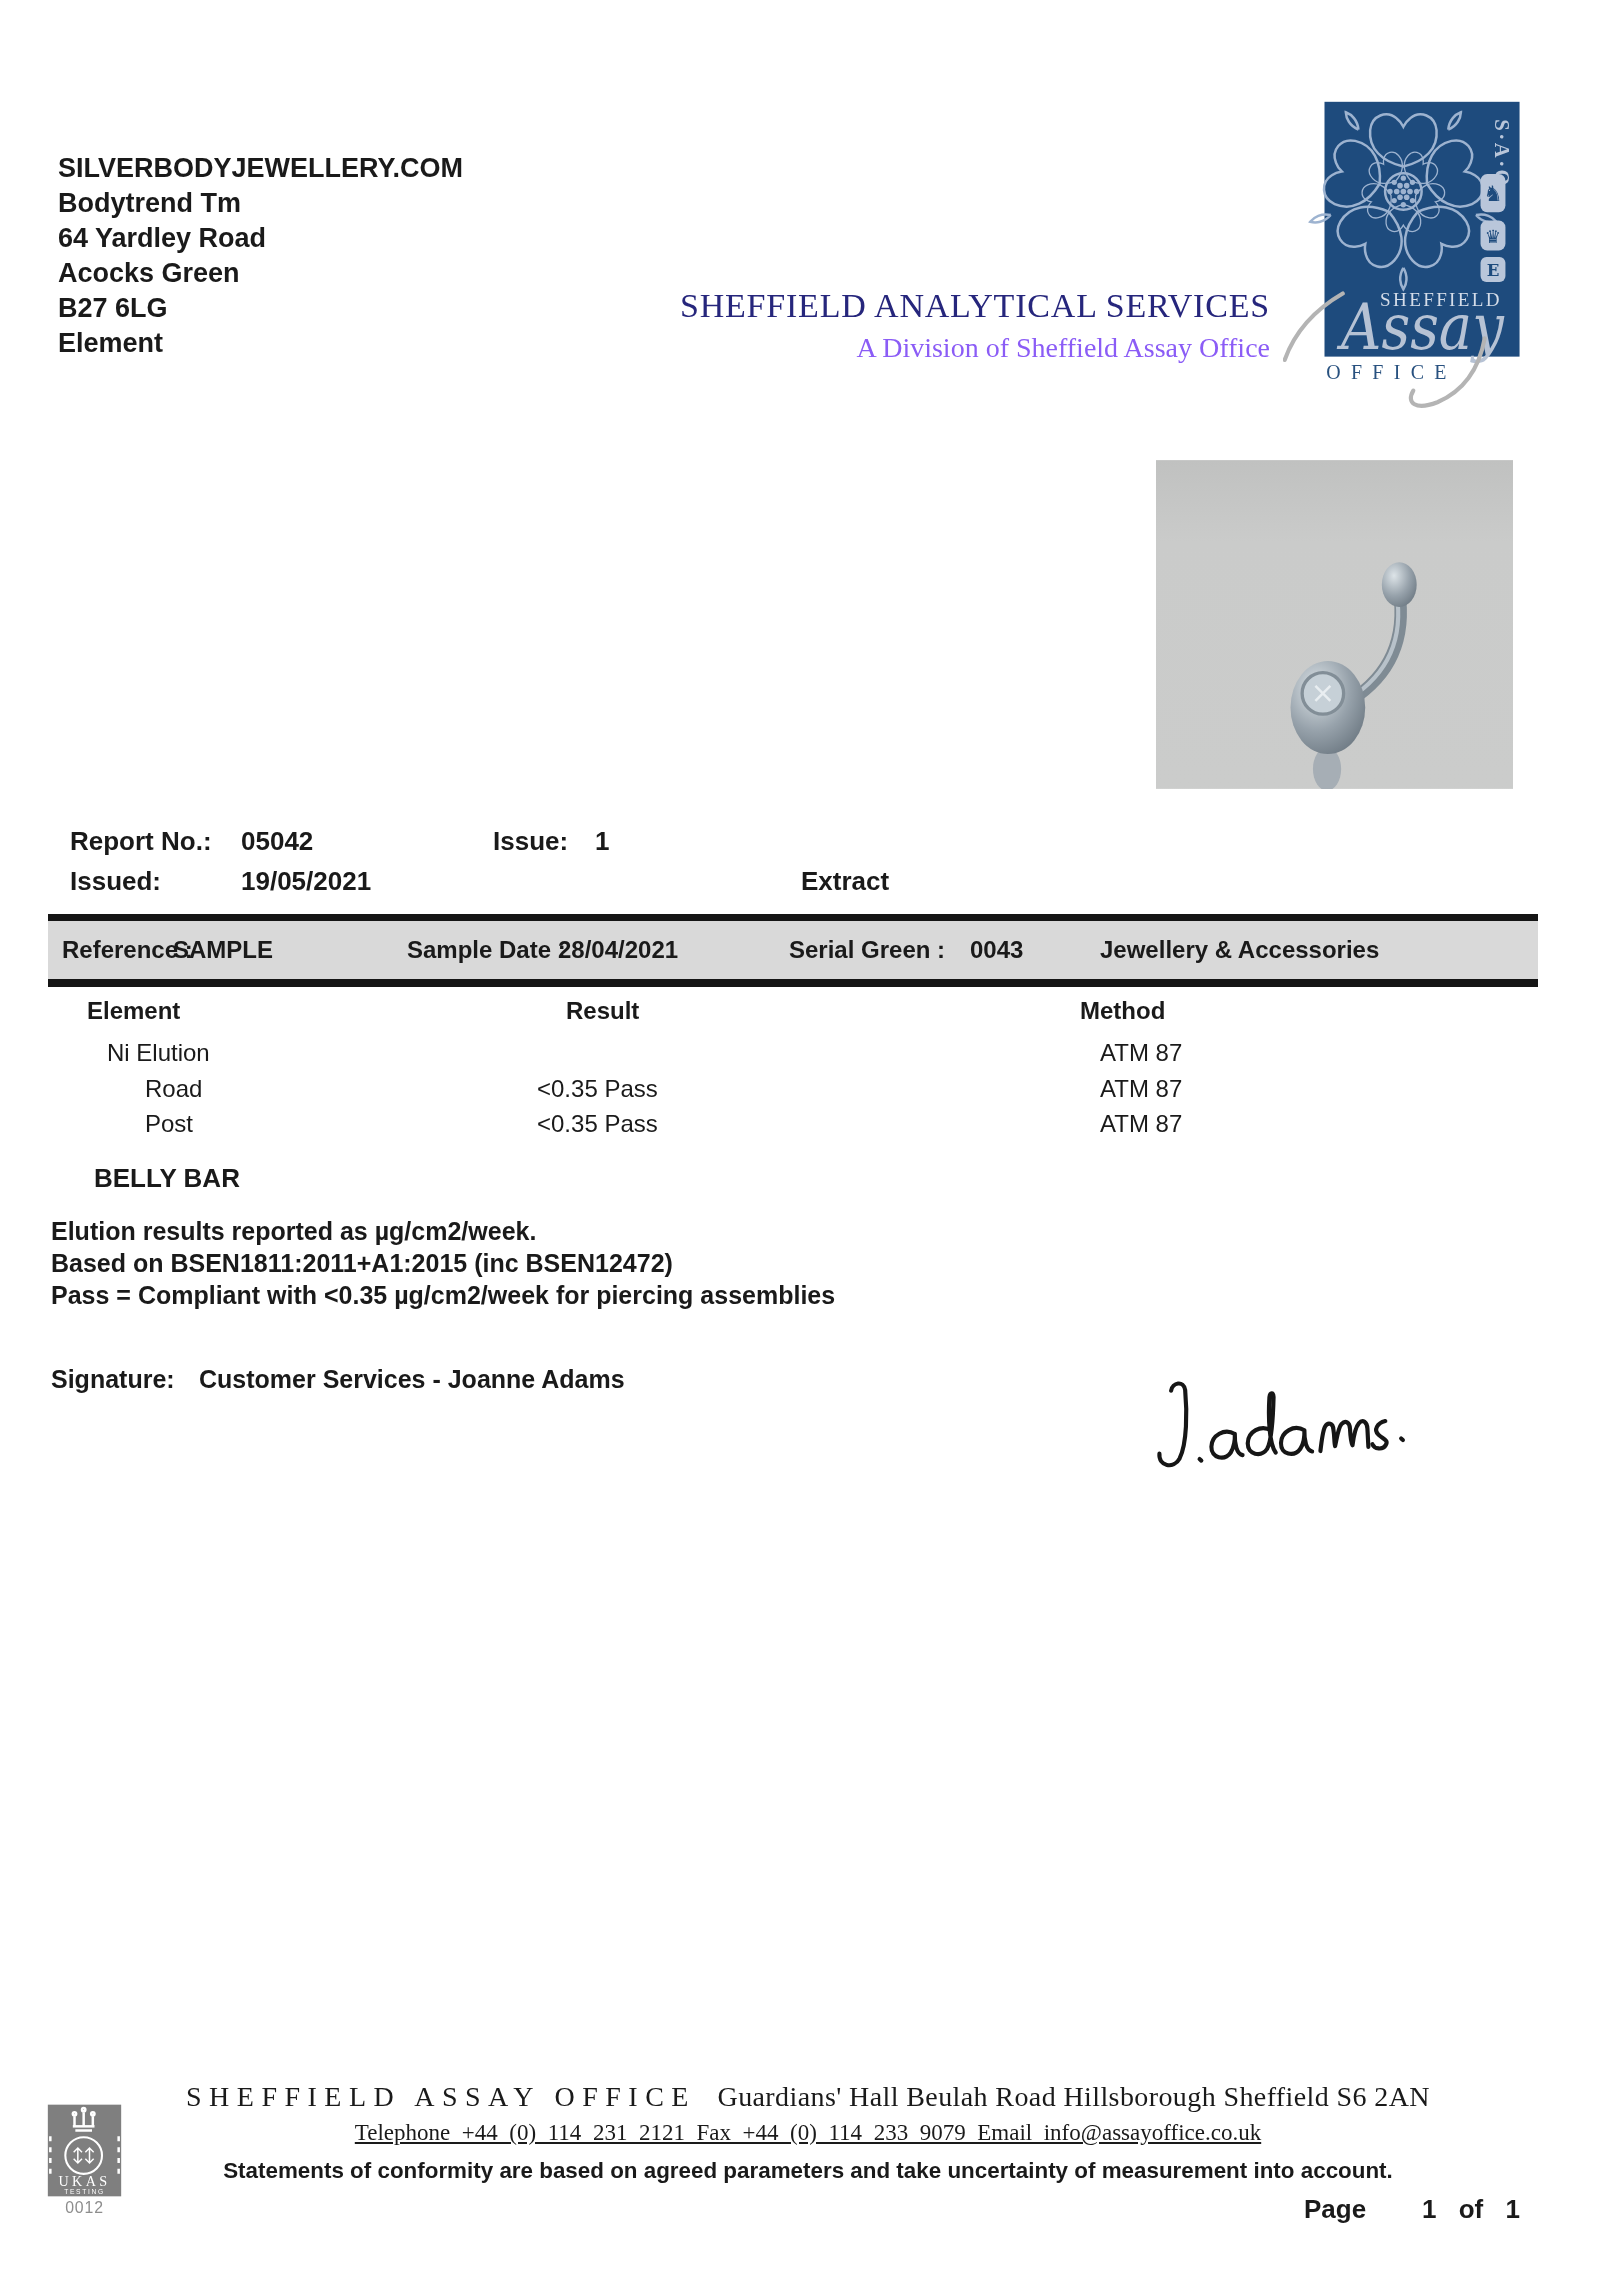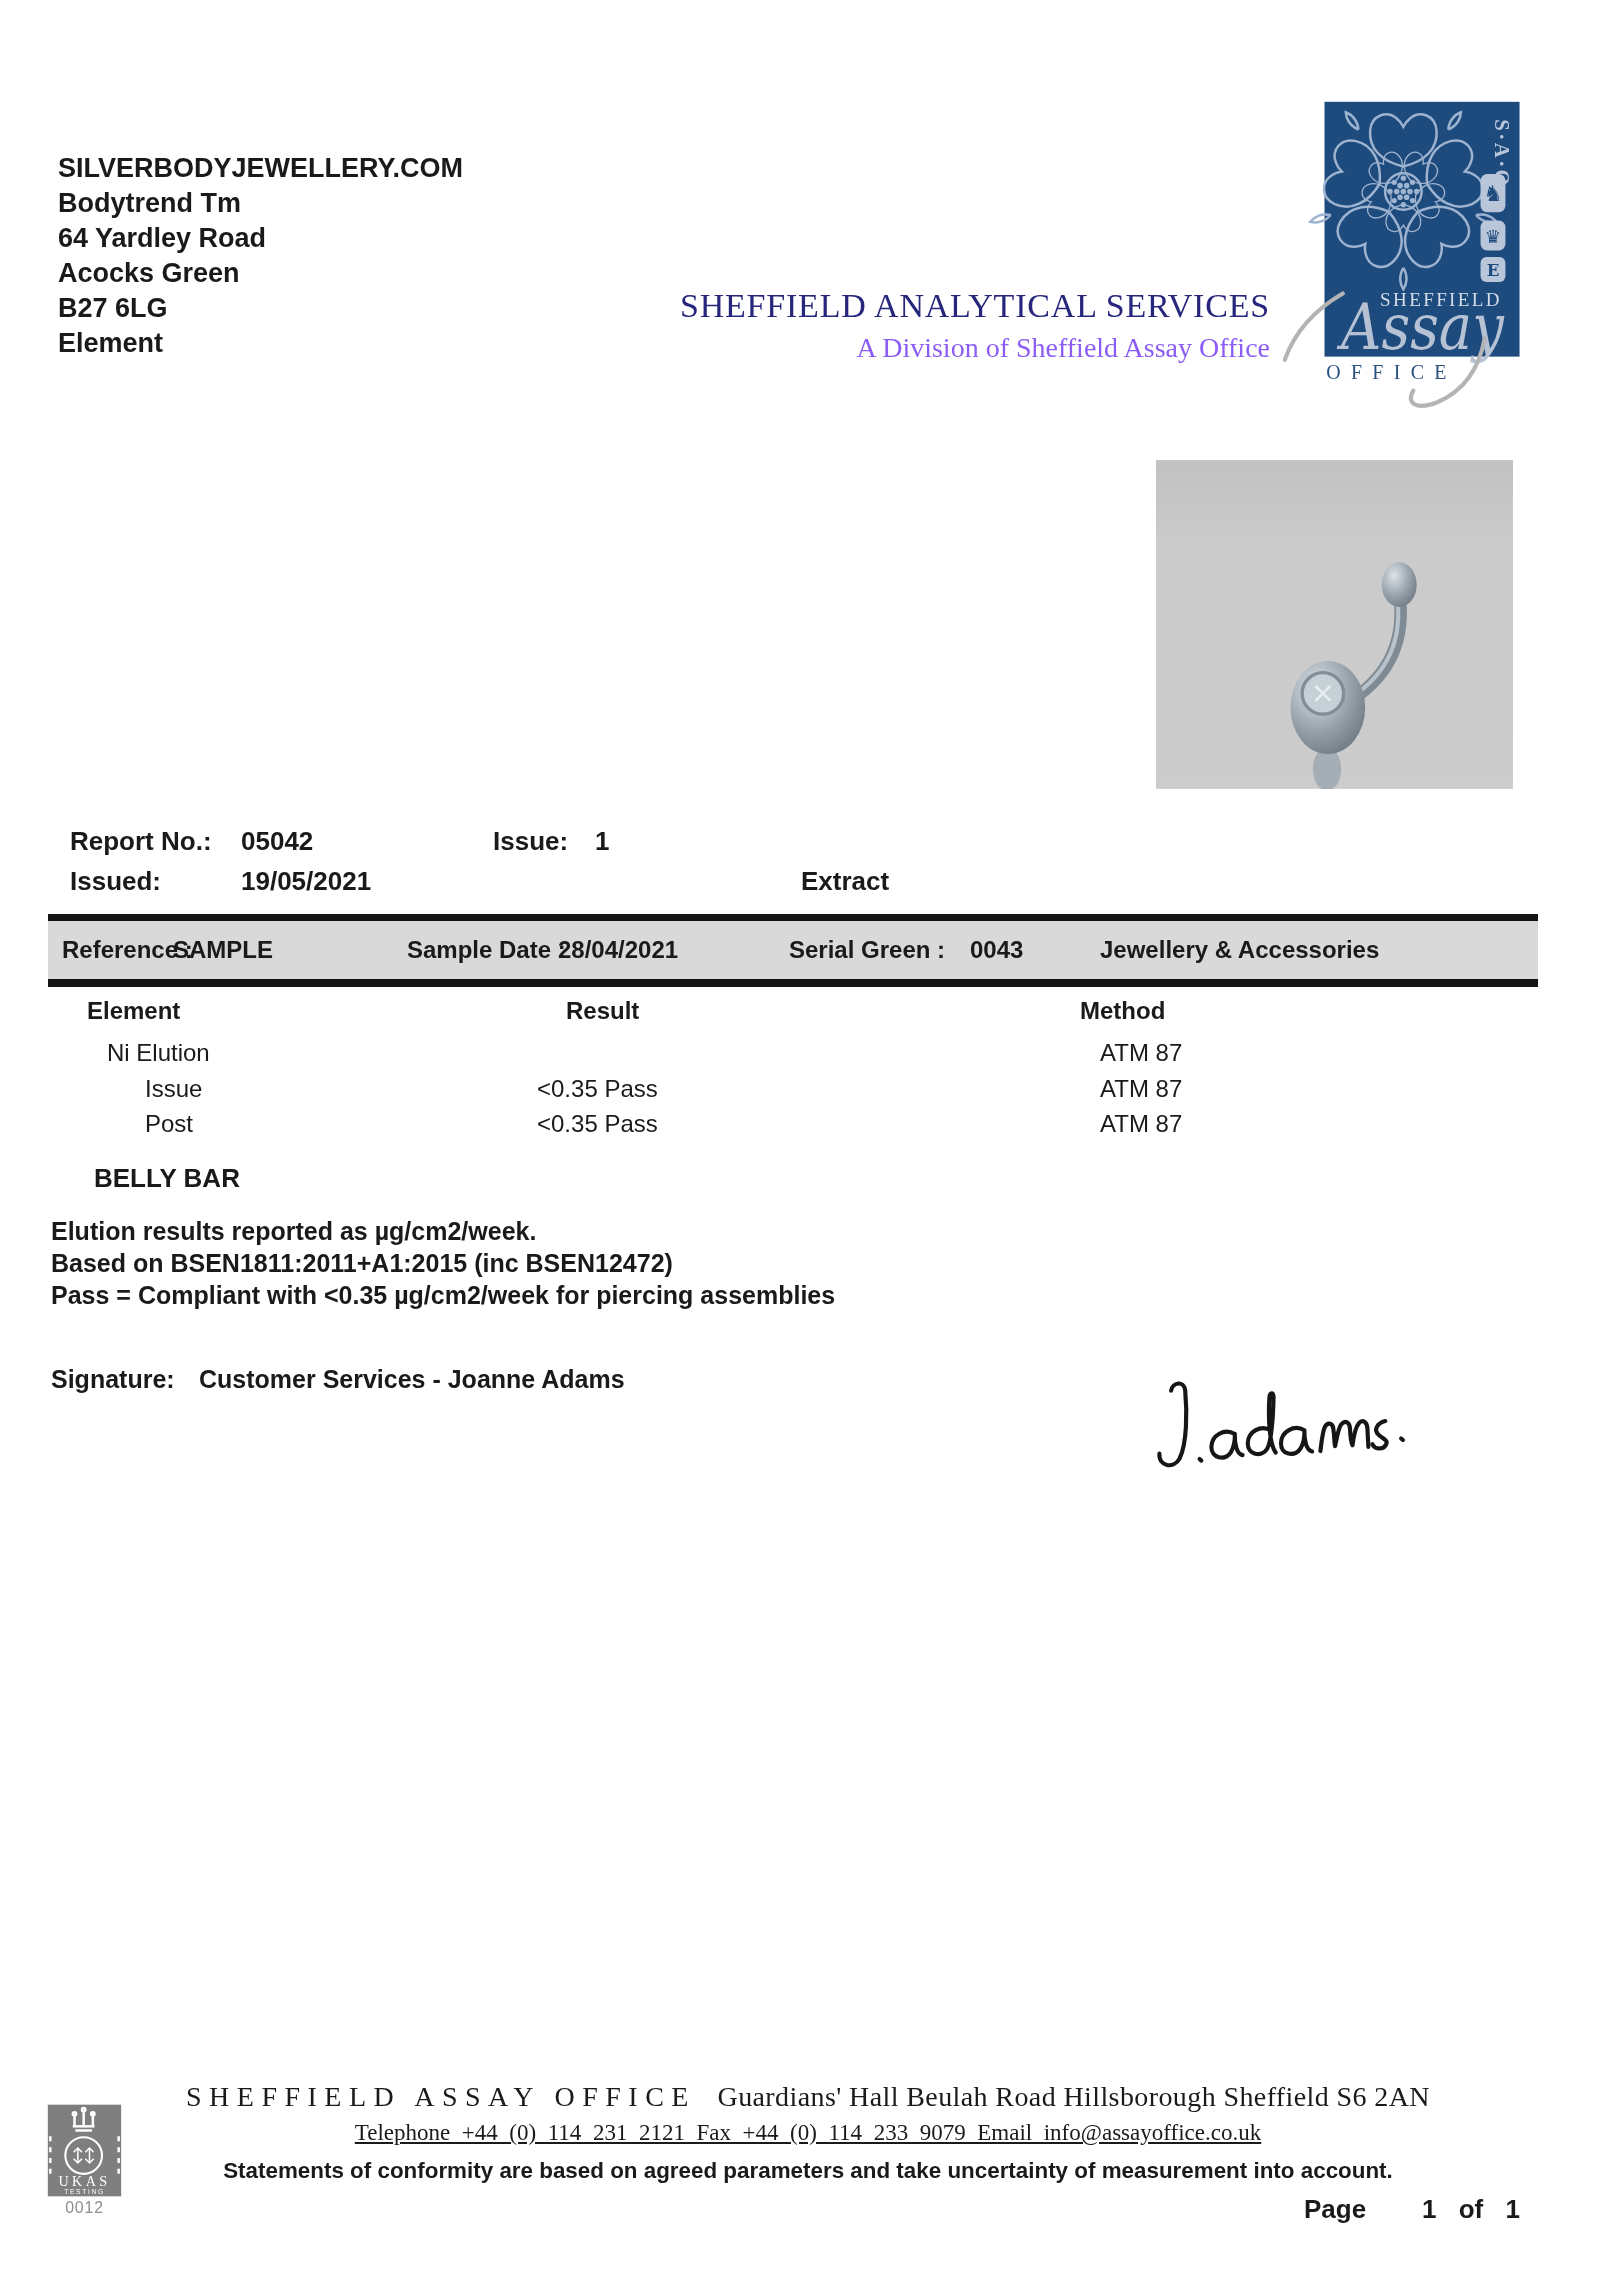--- a/index.html
+++ b/index.html
@@ -162,21 +162,21 @@
   <span class="abs th" style="left:87px;top:997px;">Element</span>
   <span class="abs th" style="left:566px;top:997px;">Result</span>
   <span class="abs th" style="left:1080px;top:997px;">Method</span>
 
   <div>
     <span class="abs td" style="left:87px;top:1039px;">Ni Elution</span>
     <span class="abs td" style="left:517px;top:1039px;"></span>
     <span class="abs td" style="left:1080px;top:1039px;">ATM 87</span>
   </div>
   <div>
-    <span class="abs td" style="left:125px;top:1075px;">Issue</span>
+    <span class="abs td" style="left:125px;top:1075px;">Road</span>
     <span class="abs td" style="left:517px;top:1075px;">&lt;0.35 Pass</span>
     <span class="abs td" style="left:1080px;top:1075px;">ATM 87</span>
   </div>
   <div>
     <span class="abs td" style="left:125px;top:1110px;">Post</span>
     <span class="abs td" style="left:517px;top:1110px;">&lt;0.35 Pass</span>
     <span class="abs td" style="left:1080px;top:1110px;">ATM 87</span>
   </div>
 
   <span class="abs item-name" style="left:94px;top:1163px;">BELLY BAR</span>

